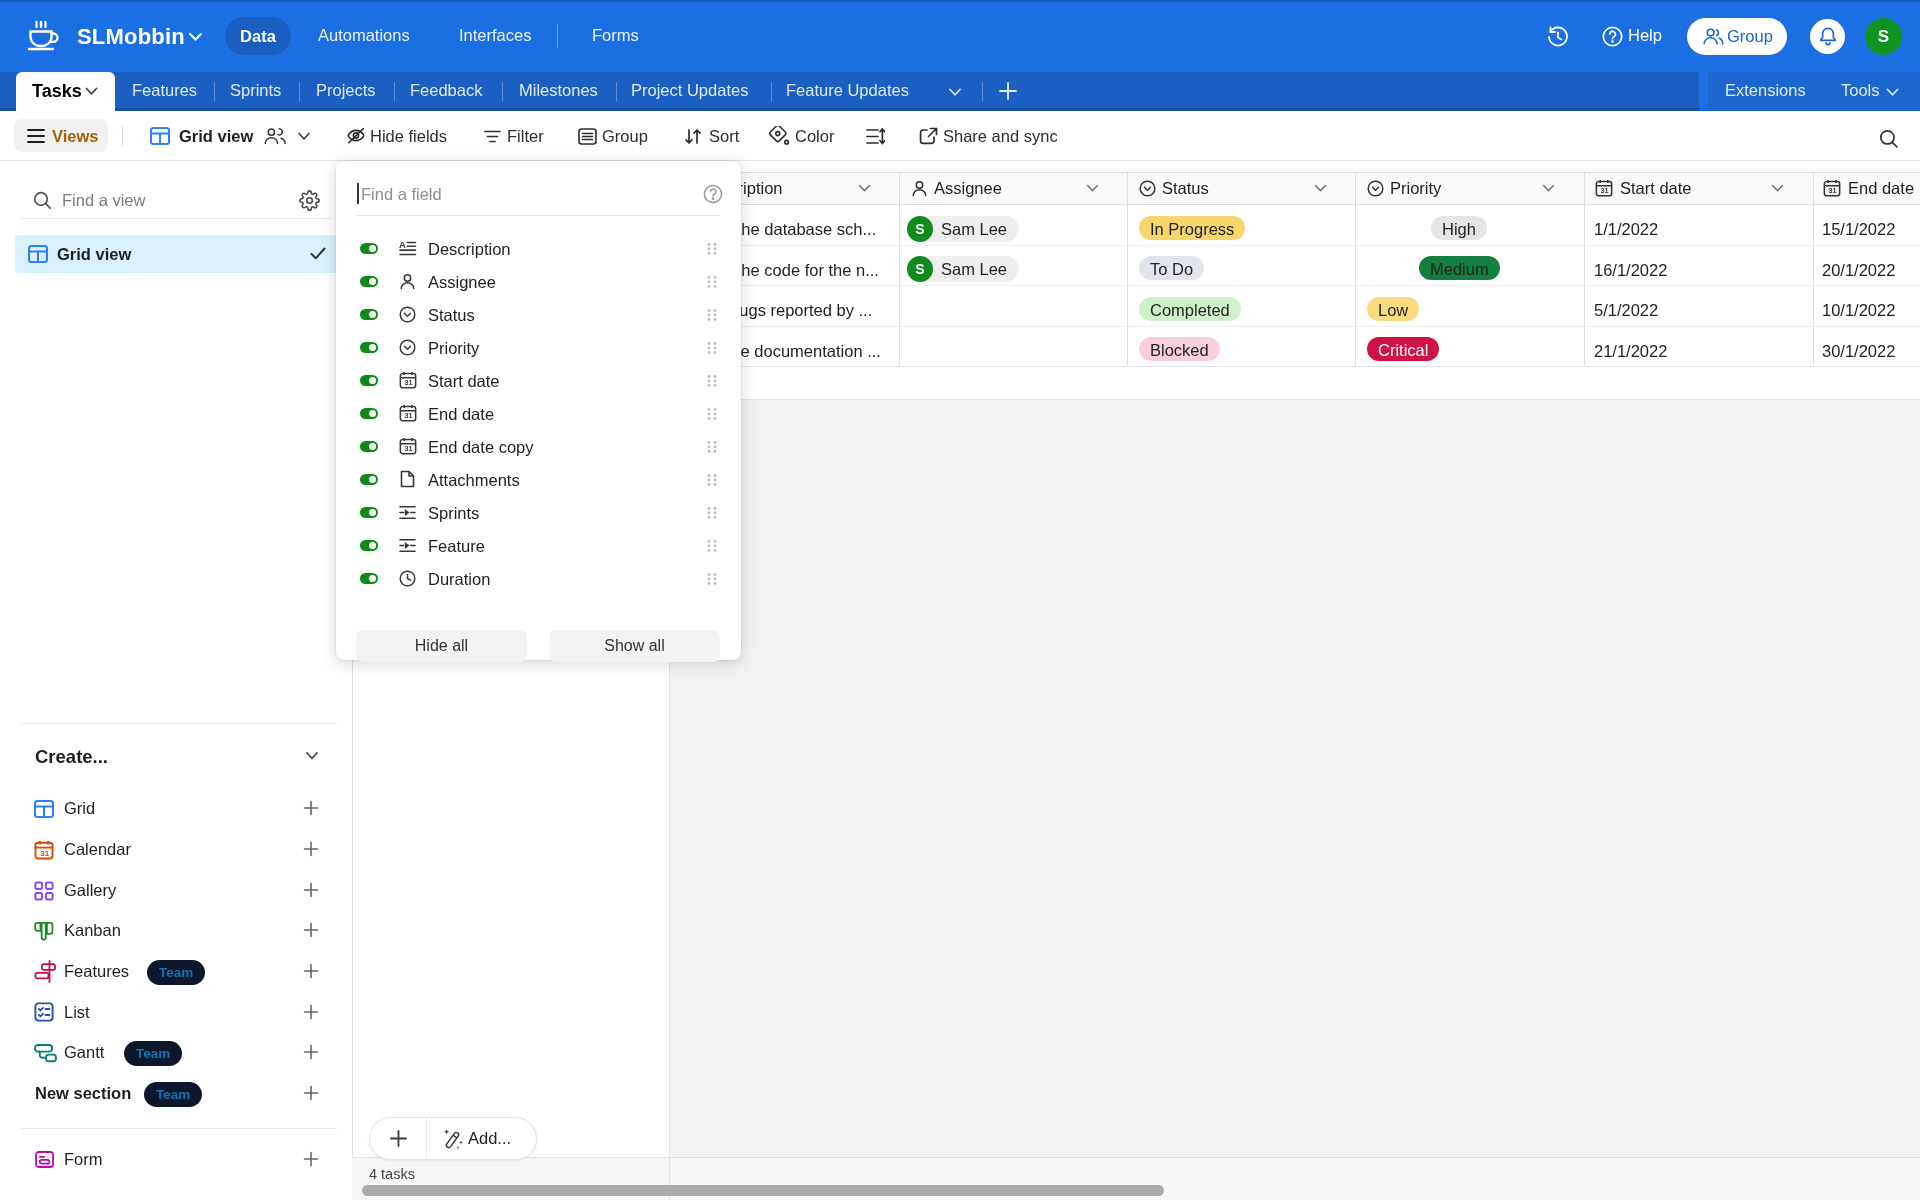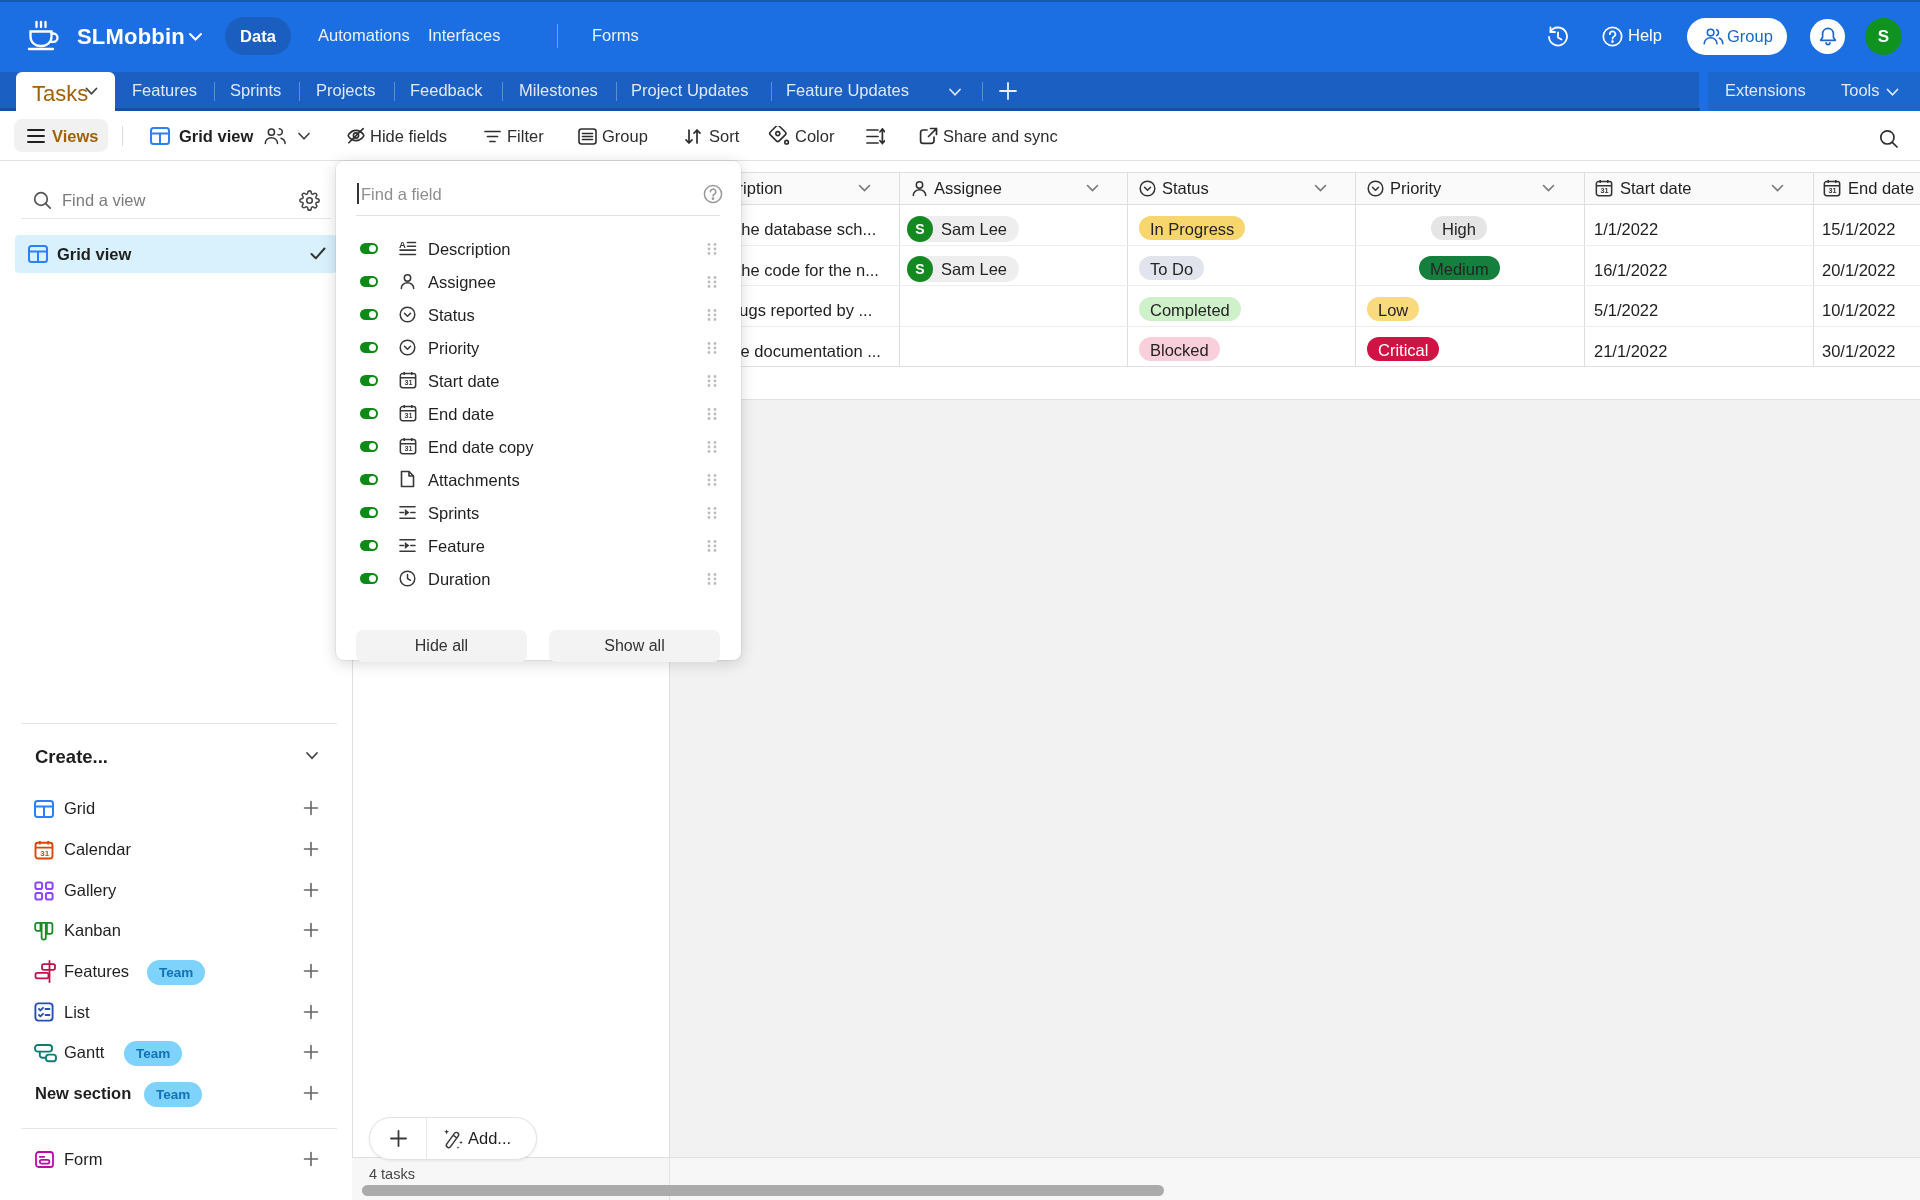--- a/index.html
+++ b/index.html
@@ -17,39 +17,39 @@
   .helptxt { left:1628px; top:26px; font-size:16.5px; color:#fff; }
   .sharepill { left:1687px; top:18px; width:100px; height:37px; border-radius:19px; background:#fff; }
   .sharetxt { left:1727px; top:27px; font-size:16.5px; color:#1765CF; }
   .bellcirc { left:1810px; top:19px; width:35px; height:35px; border-radius:50%; background:#fff; }
   .avatar { left:1865px; top:18px; width:37px; height:37px; border-radius:50%; background:#0F9220; color:#fff; font-weight:bold; font-size:17px; text-align:center; line-height:37px; }
   
   .tabbar { left:0; top:72px; width:1920px; height:39px; background:#1A5FC1; }
   .tabbar-right { left:1708px; top:72px; width:212px; height:39px; background:#1C67CE; }
   .tabdark { left:0; top:108px; width:1700px; height:3px; background:#16519F; }
   .taskstab { left:16px; top:72px; width:99px; height:39px; background:#fff; border-radius:6px 6px 0 0; }
-  .taskstxt { left:32px; top:81px; font-size:22px; font-weight:normal; color:#a16207; }
+  .taskstxt { left:32px; top:81px; font-size:18px; font-weight:bold; color:#000000; }
   .tabitem { top:81px; font-size:16.5px; color:#DEEAFB; }
   .tabdiv { top:82px; width:1px; height:19px; background:rgba(255,255,255,0.30); }
   
   .toolbar { left:0; top:111px; width:1920px; height:50px; background:#fff; border-bottom:1px solid #E2E2E2; }
   .viewspill { left:14px; top:119px; width:94px; height:33px; background:#F1F1F1; border-radius:8px; }
   .viewstxt { left:52px; top:127px; font-size:16.5px; font-weight:600; color:#a16207; }
   .tbtxt { top:127px; font-size:16.5px; color:#2d2d2d; }
   .tbbold { font-weight:600; color:#1f1f1f; }
   .tbdiv { left:122px; top:126px; width:1px; height:20px; background:#DCDCDC; }
   
   .sidebar { left:0; top:161px; width:353px; height:1039px; background:#fff; border-right:1px solid #E0E0E0; }
   .findview { left:62px; top:191px; font-size:16.5px; color:#7B7B7B; }
   .sep { background:#E7E7E7; height:1px; }
   .gridsel { left:15px; top:235px; width:322px; height:38px; background:#D9F0FD; border-radius:4px; }
   .gridseltxt { left:57px; top:245px; font-size:16.5px; font-weight:600; color:#1f1f1f; }
   .createhdr { left:35px; top:746px; font-size:18.5px; font-weight:bold; color:#1f1f1f;text-align:center; }
   .sbitem { left:64px; font-size:16.5px; color:#1f1f1f; font-weight:500; }
-  .teambadge { height:25px; border-radius:13px; background:#7dd3fc; color:#1172B8; font-size:13.5px; font-weight:600; line-height:25px; padding:0 12px; }
+  .teambadge { height:25px; border-radius:13px; background:#0f172a; color:#1172B8; font-size:13.5px; font-weight:600; line-height:25px; padding:0 12px; }
   
   .thead { left:352px; top:172px; width:1568px; height:33px; background:#FAFAFA; border-top:1px solid #DEDEDE; border-bottom:1px solid #DEDEDE; }
   .vline { background:#DEDEDE; width:1px; }
   .hline { background:#EDEDED; height:1px; }
   .hdrtxt { font-size:16.5px; font-weight:500; color:#1f1f1f; top:179px; }
   .celltxt { font-size:16.5px; color:#1f1f1f; }
   .chip { height:24px; border-radius:13px; font-size:16.5px; color:#242424; line-height:26px; padding:0 11px; }
   .graycanvas { left:670px; top:400px; width:1250px; height:757px; background:#F2F2F2; }
   .canvline { left:670px; top:399px; width:1250px; height:1px; background:#E2E2E2; }
   
@@ -76,21 +76,21 @@
     <path d="M25.5 15.5 h1.8 a4.2 4.2 0 0 1 0 8.4 h-2.6"></path>
     <path d="M10.5 4 v5 M15 4 v5 M19.5 4 v5"></path>
     <path d="M3 31 h24"></path>
   </svg>
   <div class="abs appname">SLMobbin</div>
   <svg class="abs" style="left:188px;top:32px" width="15" height="10" viewBox="0 0 15 10" fill="none" stroke="#fff" stroke-width="2" stroke-linecap="round">
       <path d="M2 2 L7.5 7.5 L13 2"></path>
     </svg>
   <div class="abs datapill">Data</div>
   <div class="abs navitem" style="left:318px">Automations</div>
-  <div class="abs navitem" style="left:428px">Interfaces</div>
+  <div class="abs navitem" style="left:459px">Interfaces</div>
   <div class="abs topdiv"></div>
   <div class="abs navitem" style="left:592px">Forms</div>
   <svg class="abs" style="left:1547px;top:26px" width="22" height="22" viewBox="0 0 22 22" fill="none" stroke="#fff" stroke-width="1.8" stroke-linecap="round">
     <path d="M3.5 5.5 A9 9 0 1 1 2 11"></path>
     <path d="M3.5 1.5 v4.5 h4.5" stroke-width="1.8"></path>
     <path d="M11 6.5 v5 l3.5 2"></path>
   </svg>
   <svg class="abs" style="left:1602px;top:26px" width="21" height="21" viewBox="0 0 21 21" fill="none" stroke="#fff" stroke-width="1.7" stroke-linecap="round">
     <circle cx="10.5" cy="10.5" r="9.2"></circle>
     <path d="M7.8 8.2 a2.8 2.8 0 1 1 4 2.5 c-1 .5-1.3 1-1.3 2"></path>

